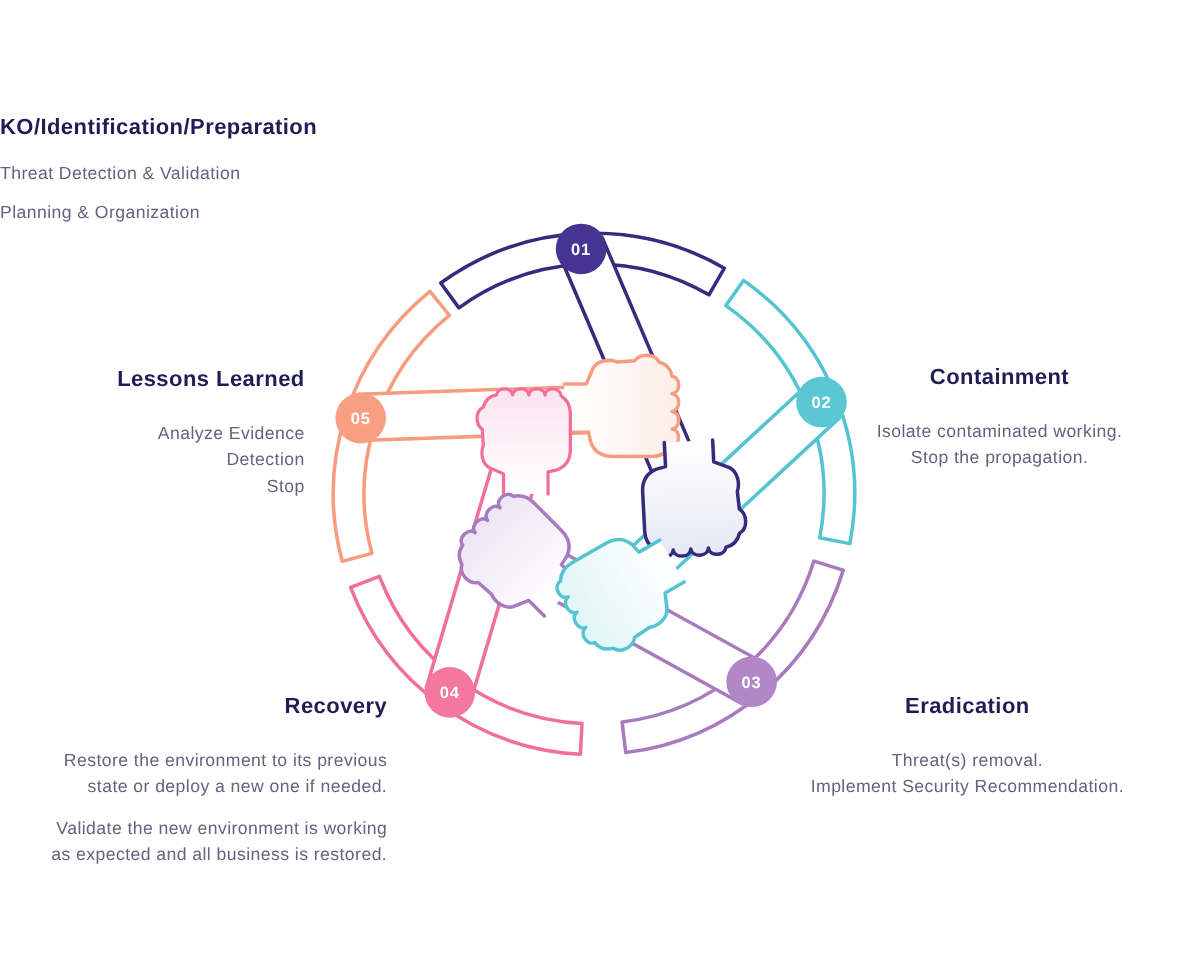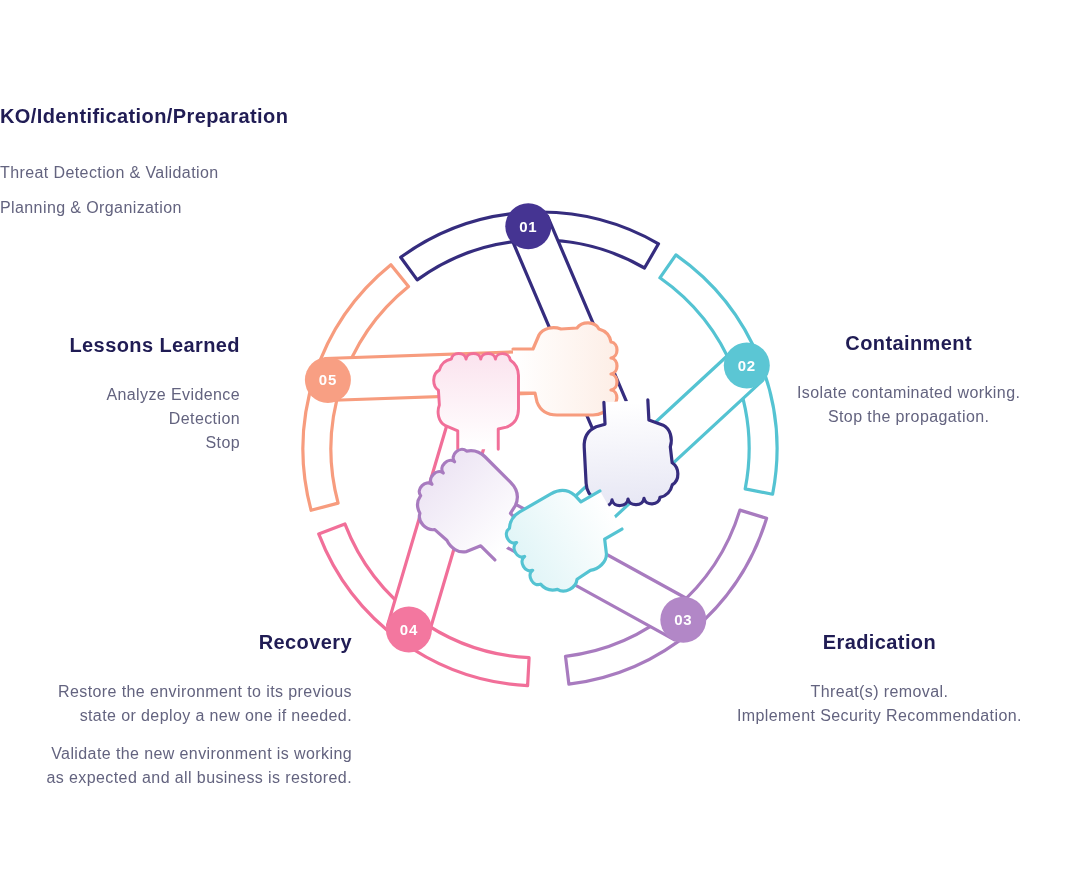--- a/index.html
+++ b/index.html
@@ -24,26 +24,26 @@
   .desc-line {
     font-size: 16px;
     color: var(--body, #63637f);
     letter-spacing: 0.4px;
     line-height: 24px;
     white-space: nowrap;
   }
   .desc-spacer { height: 14px; }
   
   .stage-1 { left: 0; right: 0; text-align: left; top: 104px; }
-  .stage-1 .stage-desc { margin-top: 28px; }
+  .stage-1 .stage-desc { margin-top: 14px; }
   .stage-1 .desc-line { line-height: 34.5px; }
   .stage-2 { left: 797px; top: 331px; text-align: center; }
   .stage-3 { left: 737px; top: 630px; text-align: center; }
   .stage-4 { right: 728px; top: 630px; text-align: right; }
-  .stage-5 { right: 840px; top: 333px; text-align: right; }
+  .stage-5 { right: 803px; top: 333px; text-align: right; }
 </style>
 </head>
 <body>
 
 <div class="canvas">
 
   <svg id="diagram" width="1080" height="880" viewBox="0 0 1080 880">
     <defs>
         <linearGradient id="grad-1" gradientUnits="userSpaceOnUse" x1="0" y1="58" x2="0" y2="-44">
           <stop offset="0" stop-color="#ffffff"></stop>

